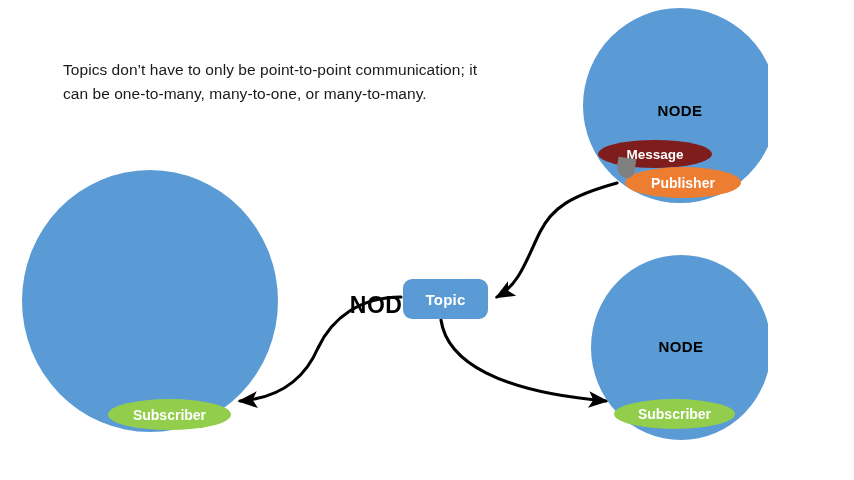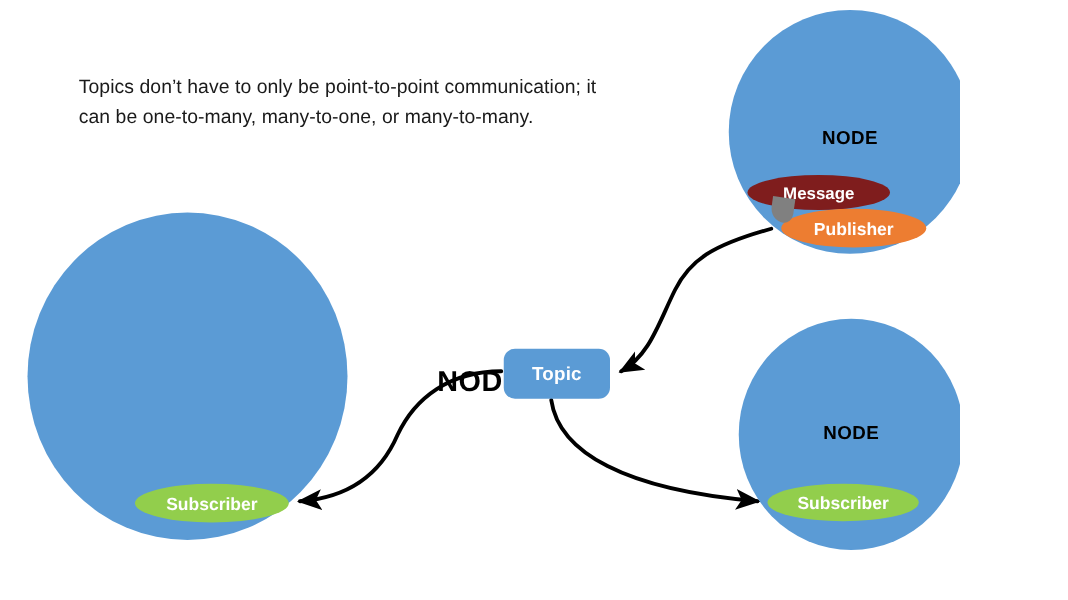--- a/index.html
+++ b/index.html
@@ -99,20 +99,21 @@
     display: flex;
     align-items: center;
     justify-content: center;
     color: #ffffff;
     font-weight: bold;
     white-space: nowrap;
   }
   .pill-sub {
     background: #92ce4c;
     font-size: 14px;
+    margin-top: 12px;
   }
   #sub-left {
     left: 108px;
     top: 387px;
     width: 123px;
     height: 31px;
   }
   #sub-right {
     left: 614px;
     top: 387px;

